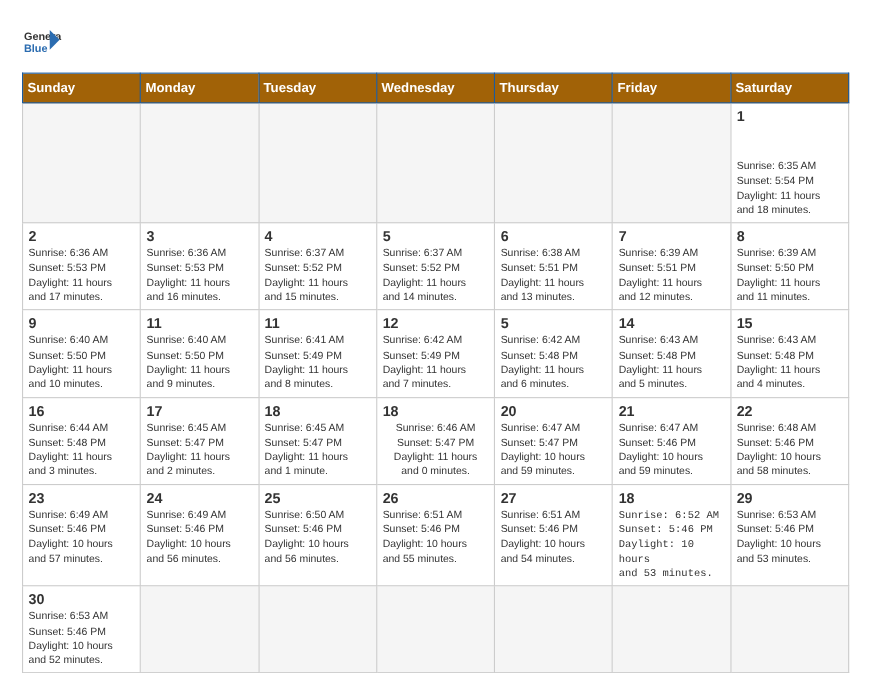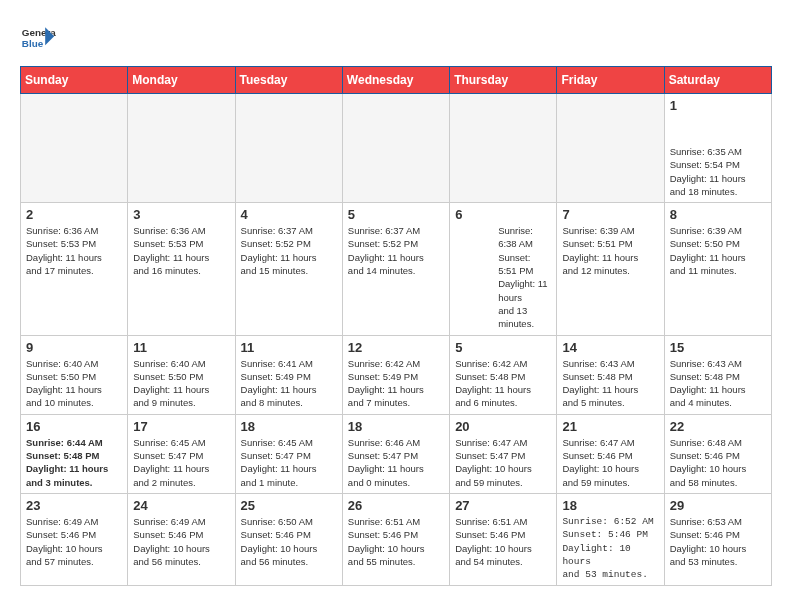--- a/index.html
+++ b/index.html
@@ -36,21 +36,21 @@
     .location {
       font-size: 14px;
       color: #555;
     }
     .calendar {
       width: 100%;
       border-collapse: collapse;
       border: 1px solid #ccc;
     }
     .calendar th {
-      background: #ef4444;
+      background: #a16207;
       color: #fff;
       font-size: 12px;
       font-weight: bold;
       padding: 6px 4px;
       text-align: left;
       border: 1px solid #1a5a9e;
     }
     .calendar td {
       border: 1px solid #ccc;
       vertical-align: top;
@@ -145,21 +145,21 @@
         </td>
         <td>
           <span class="day-number">5</span>
           <div class="day-info" style="white-space: pre-line;">Sunrise: 6:37 AM
 Sunset: 5:52 PM
 Daylight: 11 hours
 and 14 minutes.</div>
         </td>
         <td>
           <span class="day-number">6</span>
-          <div class="day-info" style="white-space: pre-line; margin-left: 43px;">Sunrise: 6:38 AM
+          <div class="day-info" style="white-space: pre-line;">Sunrise: 6:38 AM
 Sunset: 5:51 PM
 Daylight: 11 hours
 and 13 minutes.</div>
         </td>
         <td>
           <span class="day-number">7</span>
           <div class="day-info" style="white-space: pre-line;">Sunrise: 6:39 AM
 Sunset: 5:51 PM
 Daylight: 11 hours
 and 12 minutes.</div>
@@ -219,42 +219,42 @@
           <span class="day-number">15</span>
           <div class="day-info" style="white-space: pre-line;">Sunrise: 6:43 AM
 Sunset: 5:48 PM
 Daylight: 11 hours
 and 4 minutes.</div>
         </td>
       </tr>
       <tr>
         <td>
           <span class="day-number">16</span>
-          <div class="day-info" style="white-space: pre-line; font-weight: bold;">Sunrise: 6:44 AM
+          <div class="day-info" style="white-space: pre-line;">Sunrise: 6:44 AM
 Sunset: 5:48 PM
 Daylight: 11 hours
 and 3 minutes.</div>
         </td>
         <td>
           <span class="day-number">17</span>
           <div class="day-info" style="white-space: pre-line;">Sunrise: 6:45 AM
 Sunset: 5:47 PM
 Daylight: 11 hours
 and 2 minutes.</div>
         </td>
         <td>
           <span class="day-number">18</span>
           <div class="day-info" style="white-space: pre-line;">Sunrise: 6:45 AM
 Sunset: 5:47 PM
 Daylight: 11 hours
 and 1 minute.</div>
         </td>
         <td>
           <span class="day-number">18</span>
-          <div class="day-info" style="white-space: pre-line;">Sunrise: 6:46 AM
+          <div class="day-info" style="white-space: pre-line; text-align: center;">Sunrise: 6:46 AM
 Sunset: 5:47 PM
 Daylight: 11 hours
 and 0 minutes.</div>
         </td>
         <td>
           <span class="day-number">20</span>
           <div class="day-info" style="white-space: pre-line;">Sunrise: 6:47 AM
 Sunset: 5:47 PM
 Daylight: 10 hours
 and 59 minutes.</div>
@@ -317,15 +317,30 @@
 Daylight: 10 hours
 and 53 minutes.</div>
         </td>
         <td>
           <span class="day-number">29</span>
           <div class="day-info" style="white-space: pre-line;">Sunrise: 6:53 AM
 Sunset: 5:46 PM
 Daylight: 10 hours
 and 53 minutes.</div>
         </td>
+      </tr>
+      <tr>
+        <td>
+          <span class="day-number">30</span>
+          <div class="day-info" style="white-space: pre-line;">Sunrise: 6:53 AM
+Sunset: 5:46 PM
+Daylight: 10 hours
+and 52 minutes.</div>
+        </td>
+        <td class="empty"></td>
+        <td class="empty"></td>
+        <td class="empty"></td>
+        <td class="empty"></td>
+        <td class="empty"></td>
+        <td class="empty"></td>
       </tr>
     </tbody>
 </table>
 
 </body></html>

